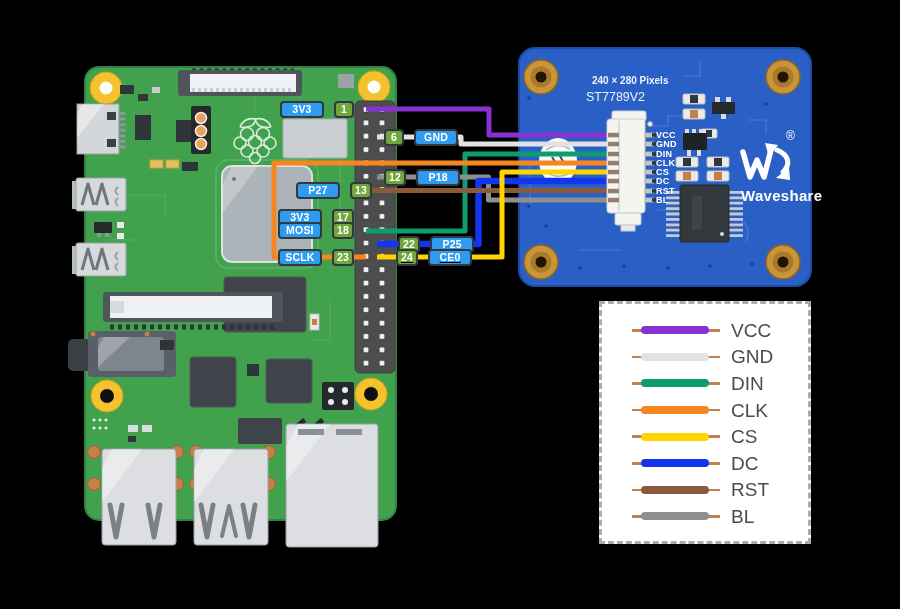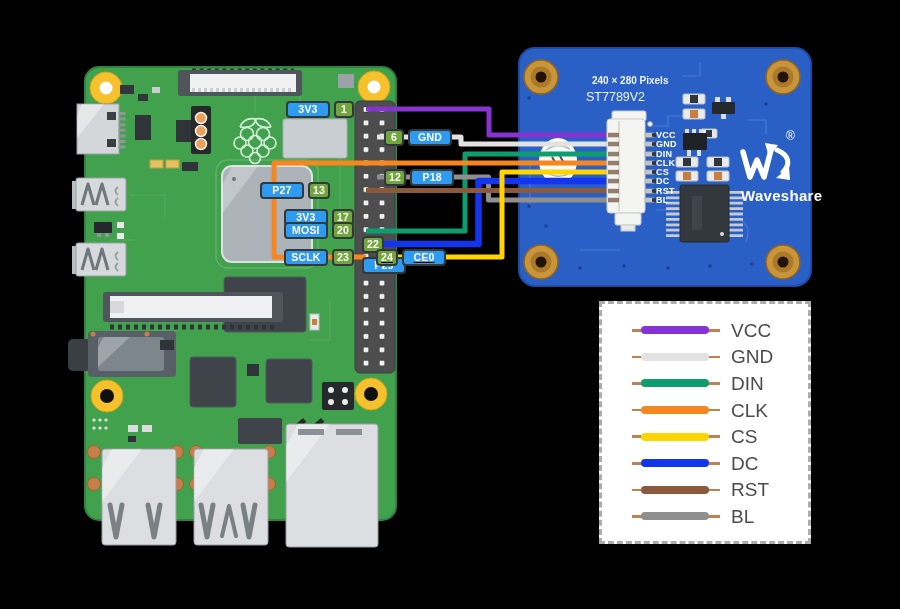--- a/index.html
+++ b/index.html
@@ -4,21 +4,21 @@
 <title>Wiring Diagram</title>
 <style>
   html,body{margin:0;padding:0;}
   body{width:900px;height:609px;background:var(--background,#000);overflow:hidden;position:relative;
        font-family:"Liberation Sans",sans-serif;}
   .stage{position:absolute;left:0;top:0;width:900px;height:609px;}
   svg{position:absolute;left:0;top:0;}
   .overlay{position:absolute;left:0;top:0;width:900px;height:609px;pointer-events:none;}
 
   
-  .pinrow{position:absolute;display:flex;gap:4px;align-items:flex-start;}
+  .pinrow{position:absolute;display:flex;gap:10px;align-items:flex-start;}
   .bdg{box-sizing:border-box;height:17px;border:2px solid #33383D;border-radius:4px;
        font:bold 10.5px/13px "Liberation Sans",sans-serif;color:#fff;text-align:center;padding:0 5px;
        letter-spacing:.2px;white-space:nowrap;}
   .bdg.name{background:var(--badge_blue,#2E9BF0);min-width:44px;}
   .bdg.num{background:var(--badge_green,#70A63C);min-width:20px;padding:0 3px;}
 
   
   .lcd-title{position:absolute;left:584px;top:55px;font-size:15.5px;font-weight:bold;color:#fff;letter-spacing:.2px;}
   .lcd-sub{position:absolute;left:586px;top:75px;font-size:10px;font-weight:bold;color:#EDF2F9;margin-left:6px;}
   .lcd-chip{position:absolute;left:586px;top:90px;font-size:12.5px;font-weight:normal;color:#EDF2F9;}
@@ -406,50 +406,50 @@
     <circle cx="255" cy="158" r="5.5"></circle>
   </g>
 </svg>
 
 <div class="overlay">
 
   <div class="pinrow" style="right:546px;top:100.5px;">
     <span class="bdg name">3V3</span>
     <span class="bdg num">1</span>
   </div>
-  <div class="pinrow" style="right:570px;top:181.5px;">
+  <div class="pinrow" style="right:528px;top:181.5px;">
     <span class="bdg name">P27</span>
     <span class="bdg num">13</span>
   </div>
   <div class="pinrow" style="right:546px;top:208.5px;">
     <span class="bdg name">3V3</span>
     <span class="bdg num">17</span>
   </div>
   <div class="pinrow" style="right:546px;top:222px;margin-left:40px;">
     <span class="bdg name">MOSI</span>
-    <span class="bdg num">20</span>
+    <span class="bdg num">18</span>
   </div>
   <div class="pinrow" style="right:546px;top:248.5px;padding-left:39px;">
     <span class="bdg name">SCLK</span>
     <span class="bdg num">23</span>
   </div>
 
   <div class="pinrow" style="left:384px;top:128.5px;">
     <span class="bdg num">6</span>
     <span class="bdg name">GND</span>
   </div>
   <div class="pinrow" style="left:384px;top:168.5px;">
     <span class="bdg num">12</span>
     <span class="bdg name">P18</span>
   </div>
-  <div class="pinrow" style="left:362px;top:235.5px;flex-direction:column;">
+  <div class="pinrow" style="left:398px;top:235.5px;">
     <span class="bdg num">22</span>
     <span class="bdg name">P25</span>
   </div>
-  <div class="pinrow" style="left:376px;top:248.5px;text-decoration:underline;">
+  <div class="pinrow" style="left:396px;top:248.5px;text-decoration:underline;">
     <span class="bdg num">24</span>
     <span class="bdg name">CE0</span>
   </div>
 
   <div class="lcd-sub">240 × 280 Pixels</div>
   <div class="lcd-chip">ST7789V2</div>
   <div class="brand">Waveshare</div>
   <div class="regmark">®</div>
 
   <div class="pinlabel" style="top:129.5px;">VCC</div>

